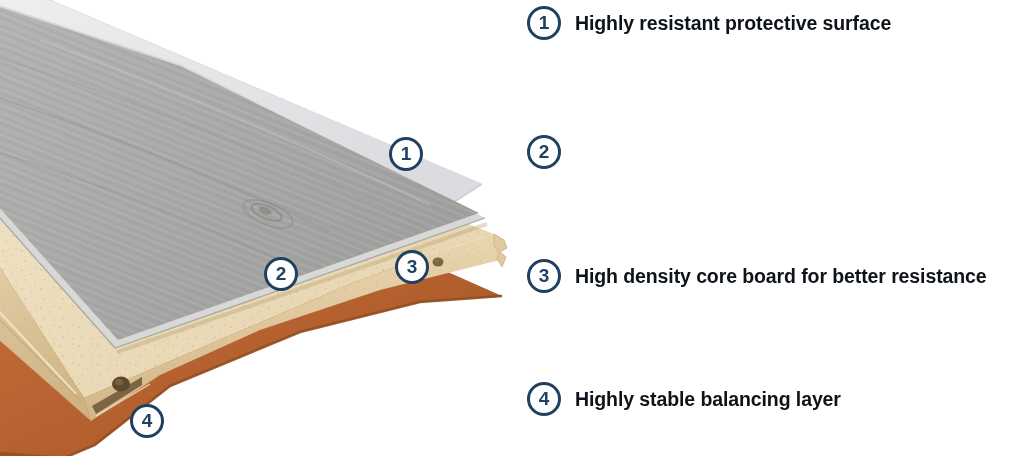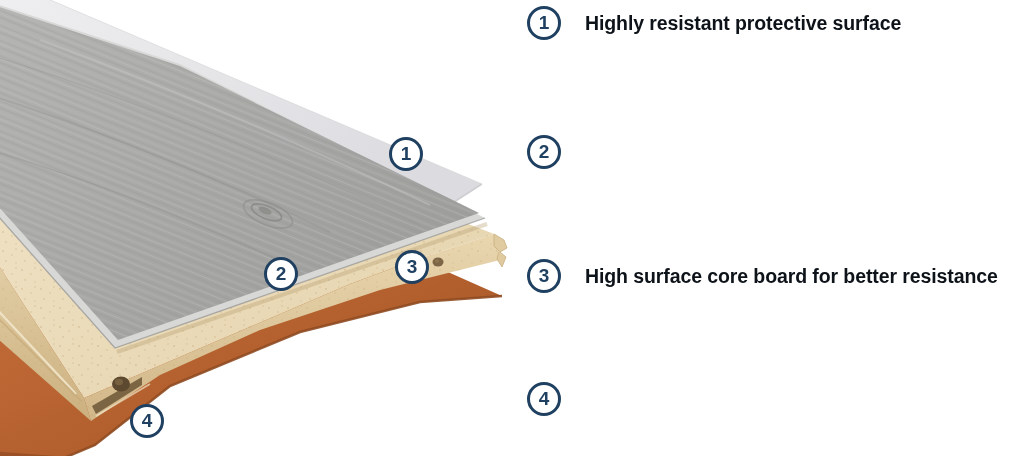--- a/index.html
+++ b/index.html
@@ -55,21 +55,21 @@
     background:#ffffff;
     border:3px solid var(--accent);
     border-radius:50%;
     color:var(--accent);
     font-weight:700;
     font-size:19px;
     line-height:28px;
     text-align:center;
   }
   .label{
-    margin-left:24px;
+    margin-left:14px;
     font-size:19.5px;
     letter-spacing:-0.1px;
     font-weight:700;
     color:var(--text);
   }
 </style>
 </head>
 <body>
 
 <div class="stage">
@@ -194,20 +194,21 @@
   <div class="legend">
     <div class="legend-item i1">
       <div class="badge">1</div>
       <div class="label">Highly resistant protective surface</div>
     </div>
     <div class="legend-item i2">
       <div class="badge">2</div>
     </div>
     <div class="legend-item i3">
       <div class="badge">3</div>
-      <div class="label">High surface core board for better resistance</div>
+      <div class="label">High density core board for better resistance</div>
     </div>
     <div class="legend-item i4">
       <div class="badge">4</div>
+      <div class="label">Highly stable balancing layer</div>
     </div>
   </div>
 
 </div>
 
 </body></html>

